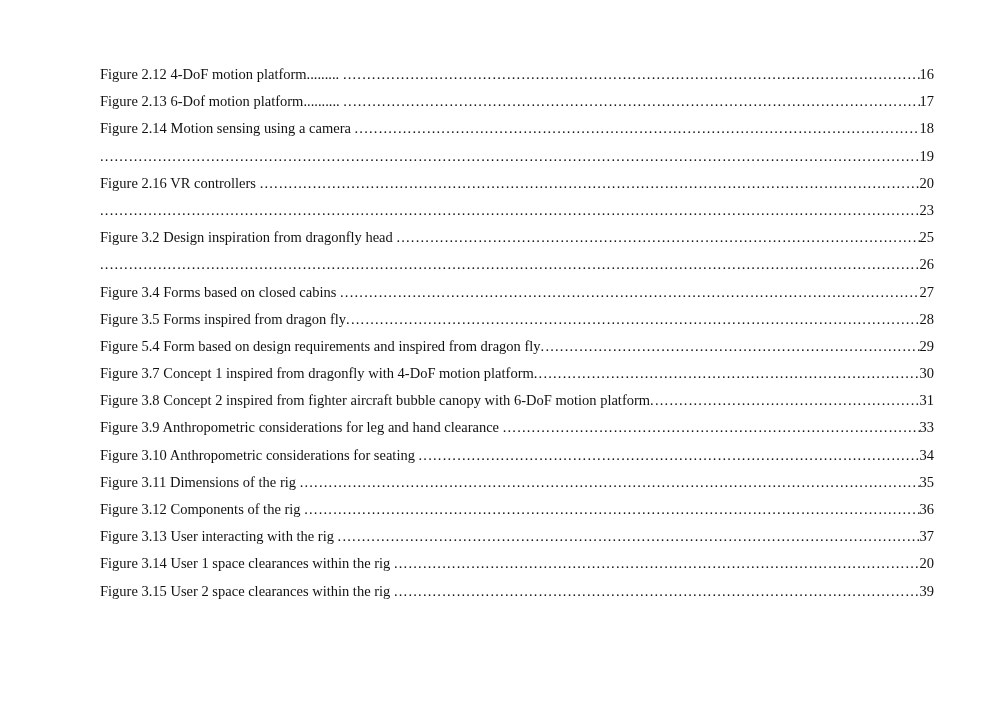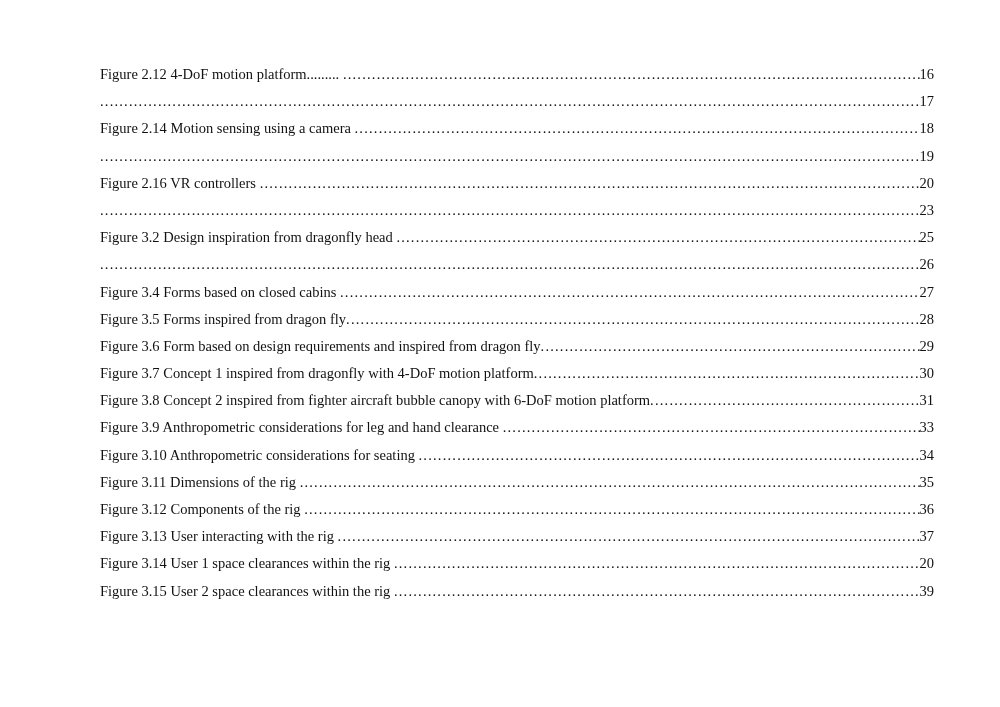--- a/index.html
+++ b/index.html
@@ -46,20 +46,21 @@
 
 <div class="page">
 
   <div class="row">
     <span class="label">Figure 2.12 4-DoF motion platform......... </span>
     <span class="leader">................................................................................................................................................................................................................................................................</span>
     <span class="page-num">16</span>
   </div>
 
   <div class="row">
+    <span class="label">Figure 2.13 6-Dof motion platform.......... </span>
     <span class="leader">................................................................................................................................................................................................................................................................</span>
     <span class="page-num">17</span>
   </div>
 
   <div class="row">
     <span class="label">Figure 2.14 Motion sensing using a camera </span>
     <span class="leader">................................................................................................................................................................................................................................................................</span>
     <span class="page-num">18</span>
   </div>
 
@@ -96,21 +97,21 @@
     <span class="page-num">27</span>
   </div>
 
   <div class="row">
     <span class="label">Figure 3.5 Forms inspired from dragon fly</span>
     <span class="leader">................................................................................................................................................................................................................................................................</span>
     <span class="page-num">28</span>
   </div>
 
   <div class="row">
-    <span class="label">Figure 3.6 Form based on design requirements and inspired from dragon fly</span>
+    <span class="label">Figure 5.4 Form based on design requirements and inspired from dragon fly</span>
     <span class="leader">................................................................................................................................................................................................................................................................</span>
     <span class="page-num">29</span>
   </div>
 
   <div class="row">
     <span class="label">Figure 3.7 Concept 1 inspired from dragonfly with 4-DoF motion platform</span>
     <span class="leader">................................................................................................................................................................................................................................................................</span>
     <span class="page-num">30</span>
   </div>
 

